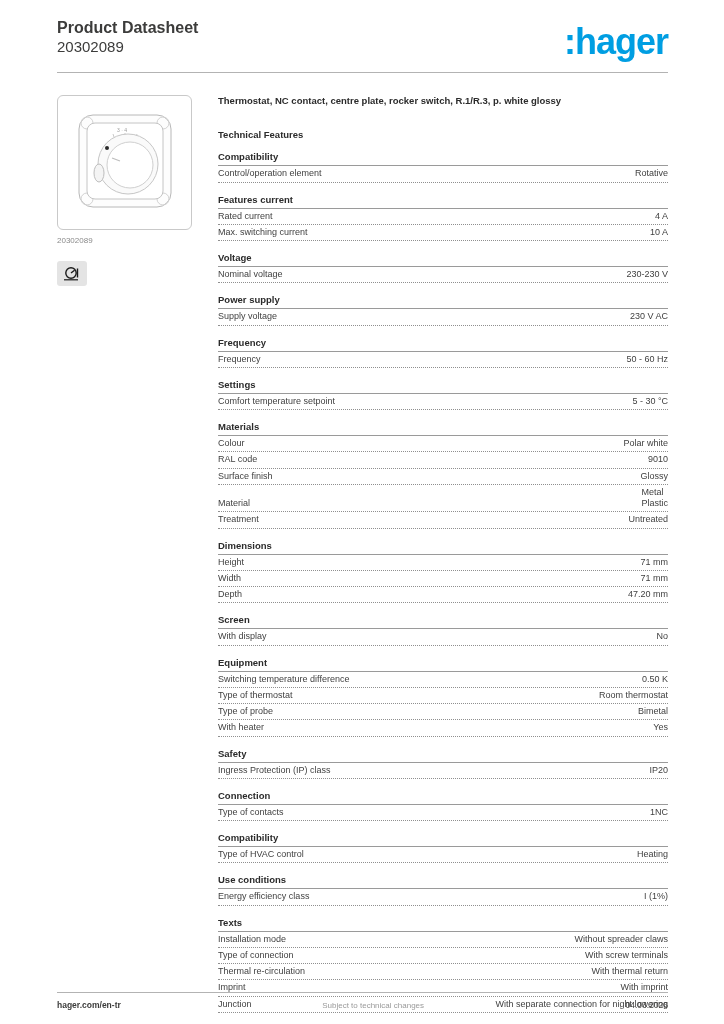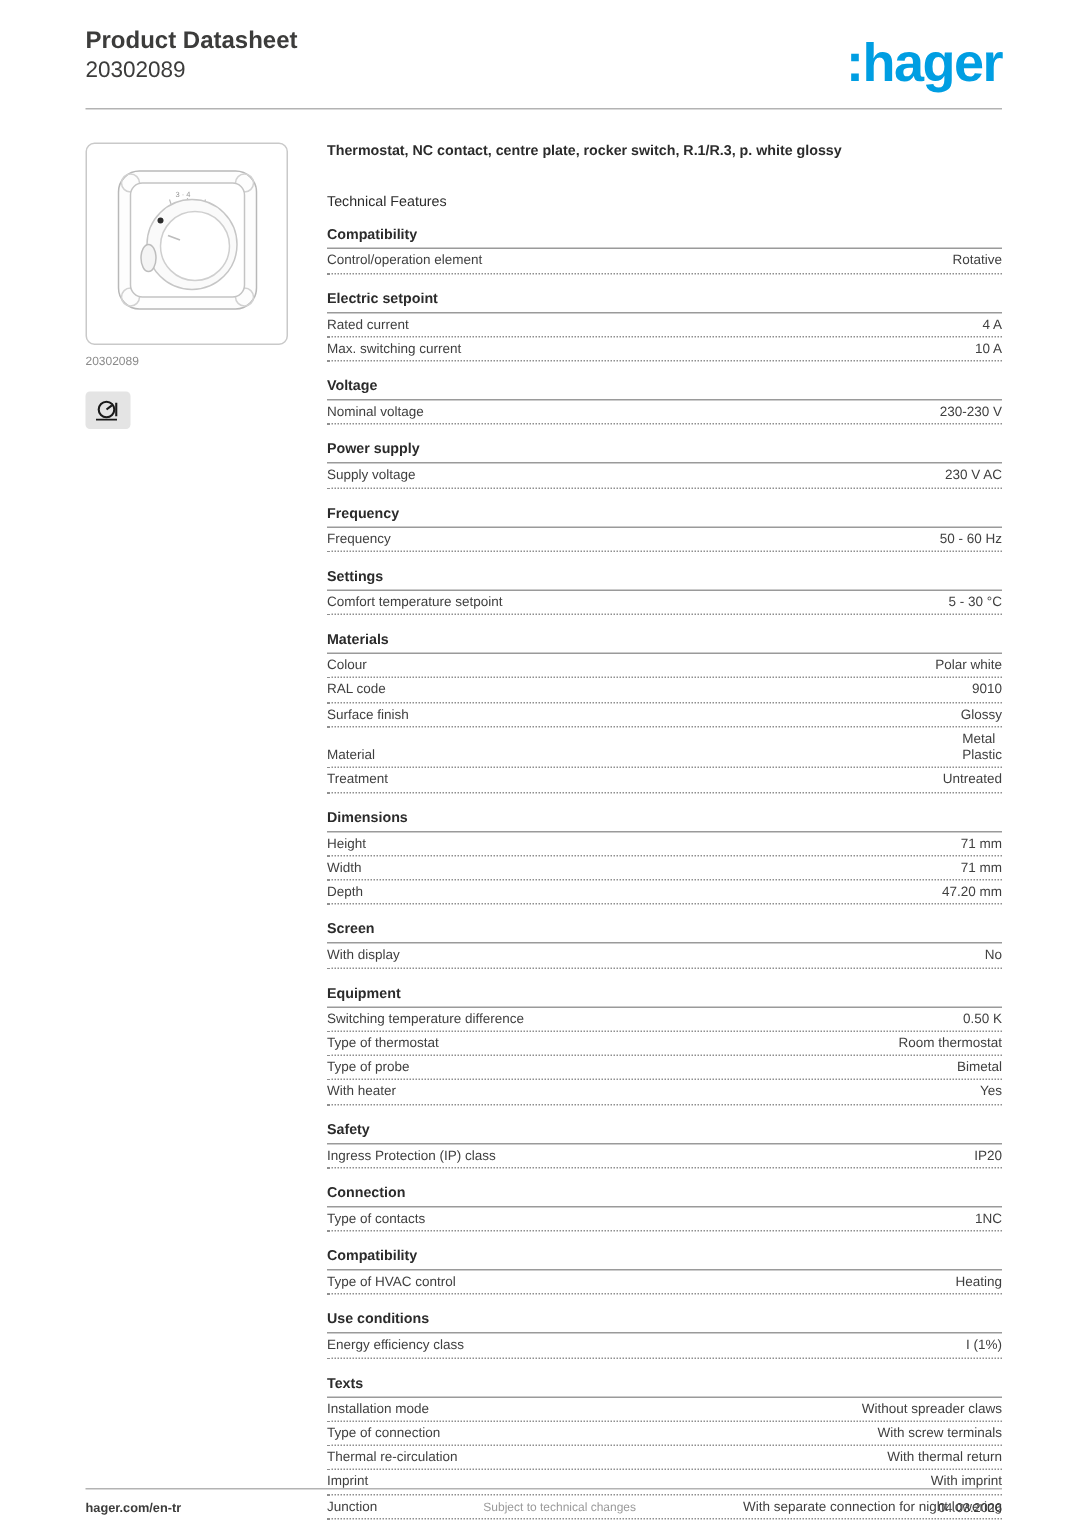--- a/index.html
+++ b/index.html
@@ -18,33 +18,33 @@
   .aside{width:135px;flex-shrink:0;}
   .img-box{width:135px;height:135px;border:1px solid #c9c9c9;border-radius:6px;box-sizing:border-box;
            display:flex;align-items:center;justify-content:center;background:#ffffff;}
   .img-caption{font-size:8px;color:#8a8a8a;margin-top:6px;}
   .pictogram{width:30px;height:25px;background:#e4e4e4;border-radius:3px;margin-top:16px;
              display:flex;align-items:center;justify-content:center;}
 
   
   .specs{flex:1;min-width:0;}
   .description{font-size:9.5px;font-weight:bold;color:#2b2b2b;line-height:1.3;}
-  .tf-title{font-size:9.5px;font-weight:normal;color:#2b2b2b;margin-top:22px;}
+  .tf-title{font-size:9.5px;font-weight:bold;color:#2b2b2b;margin-top:22px;}
   .sections{margin-top:4px;}
   .section{margin-top:9px;}
   .section-title{font-size:9.5px;font-weight:bold;color:#2b2b2b;border-bottom:1px solid #9a9a9a;
                  padding:2px 0 3px;}
   .row{display:flex;justify-content:space-between;align-items:flex-end;font-size:9px;color:#3f3f3f;
        border-bottom:1px dotted #8f8f8f;padding:2px 0 2px;line-height:1.25;}
   .row .label{text-align:right;padding-right:10px;}
   .row .value{text-align:left;white-space:pre-line;}
 
   
   .footer{position:absolute;left:57px;right:56px;bottom:14px;border-top:1px solid #b3b3b3;
-          padding-top:7px;display:flex;justify-content:space-between;align-items:flex-start;}
+          padding-top:7px;display:flex;justify-content:space-between;align-items:flex-end;}
   .footer-site{font-size:8.5px;font-weight:bold;color:#3c3c3b;}
   .footer-note{font-size:8px;color:#9a9a9a;}
   .footer-date{font-size:8.5px;font-weight:normal;color:#3c3c3b;}
 </style>
 </head>
 <body>
 
 <div class="page">
 
   <div class="header">
@@ -103,21 +103,21 @@
       <div class="tf-title">Technical Features</div>
       <div class="sections">
           <div class="section">
             <div class="section-title">Compatibility</div>
             <div class="row">
               <span class="label">Control/operation element</span>
               <span class="value">Rotative</span>
             </div>
           </div>
           <div class="section">
-            <div class="section-title">Electric setpoint</div>
+            <div class="section-title">Features current</div>
             <div class="row">
               <span class="label">Rated current</span>
               <span class="value">4 A</span>
             </div>
             <div class="row">
               <span class="label">Max. switching current</span>
               <span class="value">10 A</span>
             </div>
           </div>
           <div class="section">

